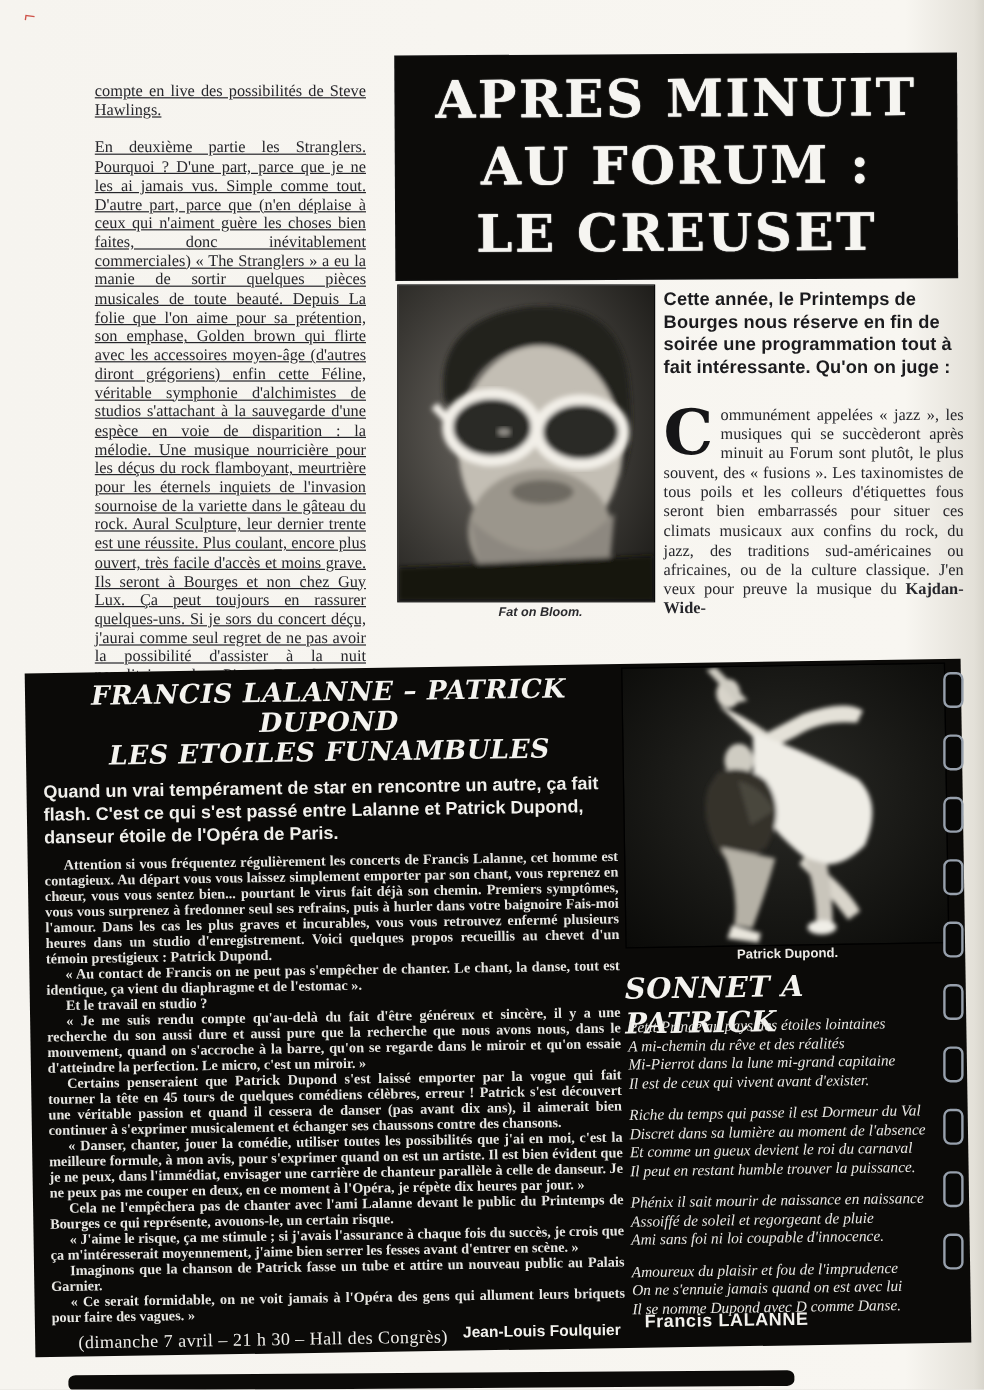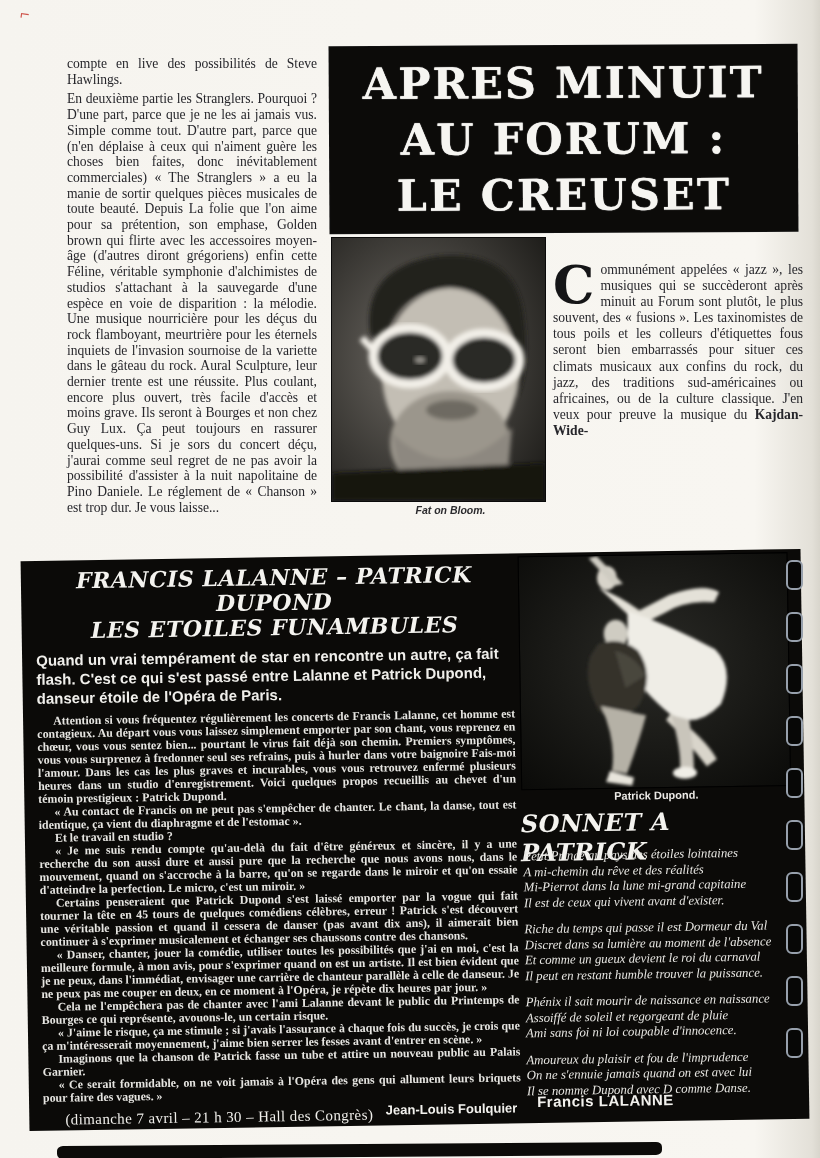--- a/index.html
+++ b/index.html
@@ -7,21 +7,21 @@
        font-family:"Liberation Serif","DejaVu Serif",serif;}
   .page{position:absolute;inset:0;background:linear-gradient(90deg,#f6f4ef 0%,#f8f6f1 92%,#e3e0d8 99%,#d8d5cc 100%);}
   [data-interactable]{box-sizing:border-box;}
 
   
   .pen-mark{position:absolute;left:20px;top:6px;width:16px;height:18px;color:#c8372d;font:700 16px "Liberation Sans",sans-serif;transform:rotate(8deg);opacity:.85;}
 
   
   .left-col{position:absolute;left:63px;top:52px;width:258px;color:#26262b;
             font-size:13.6px;line-height:15.7px;text-align:justify;}
-  .left-col .para{margin:4px;}
+  .left-col .para{margin:16px;text-decoration:underline;}
 
   
   .headline-box{position:absolute;left:330px;top:46px;width:467px;height:186px;background:#0c0b09;
                 transform:rotate(-0.3deg);box-shadow:0 0 0 1px #111;display:flex;flex-direction:column;
                 align-items:center;justify-content:center;}
   .headline-line{color:#f6f5f1;font-family:"DejaVu Serif","Liberation Serif",serif;font-weight:800;
                  font-size:43px;line-height:56px;letter-spacing:2px;text-shadow:0 0 1px #fff;}
 
   
   .portrait{position:absolute;left:332px;top:238px;width:213px;height:263px;background:#1a1917;outline:1px solid #0a0a0a;}
@@ -116,20 +116,21 @@
         <ellipse cx="152" cy="122" rx="36" ry="27" fill="#2a2926" stroke="#f2efe8" stroke-width="9"></ellipse>
         <path d="M112 112 L122 112" stroke="#f2efe8" stroke-width="8"></path>
         <path d="M41 112 L30 100" stroke="#f2efe8" stroke-width="7"></path>
       </g>
       <ellipse cx="88" cy="122" rx="6" ry="4" fill="#8e8b85" filter="url(#soft)"></ellipse>
     </svg>
   </div>
   <div class="portrait-caption" data-interactable="false">Fat on Bloom.</div>
 
   <div class="right-col" data-interactable="false">
+    <div class="right-lead" data-interactable="false">Cette année, le Printemps de Bourges nous réserve en fin de soirée une programmation tout à fait intéressante. Qu'on on juge :</div>
     <div class="right-body" data-interactable="false">
       <span class="dropcap" data-interactable="false">C</span><span data-interactable="false">ommunément appelées « jazz », les musiques qui se succèderont après minuit au Forum sont plutôt, le plus souvent, des « fusions ». Les taxinomistes de tous poils et les colleurs d'étiquettes fous seront bien embarrassés pour situer ces climats musicaux aux confins du rock, du jazz, des traditions sud-américaines ou africaines, ou de la culture classique. J'en veux pour preuve la musique du </span><span class="bold-end" data-interactable="false">Kajdan-Wide-</span>
     </div>
   </div>
 
   <div class="feature-box" data-interactable="false">
     <div class="fb-left" data-interactable="false">
       <div class="fb-title" data-interactable="false">
         <div data-interactable="false">FRANCIS LALANNE – PATRICK DUPOND</div>
         <div data-interactable="false">LES ETOILES FUNAMBULES</div>

